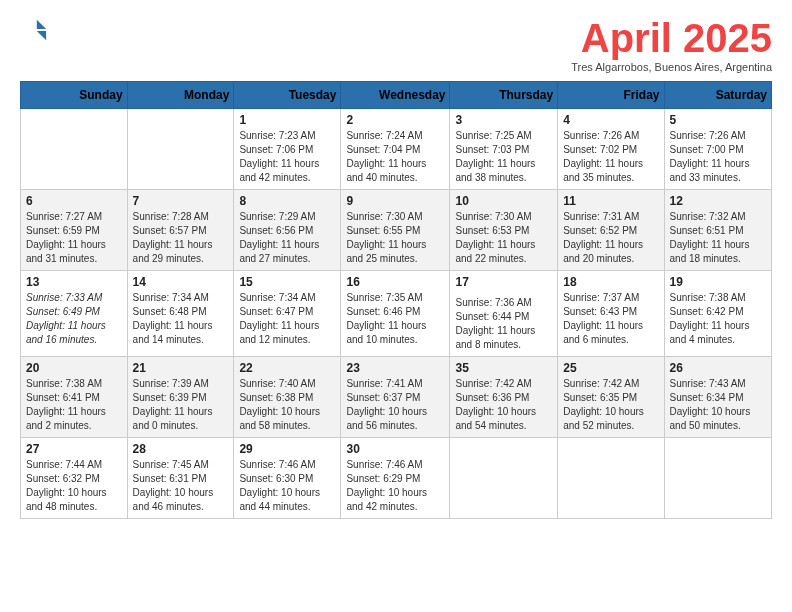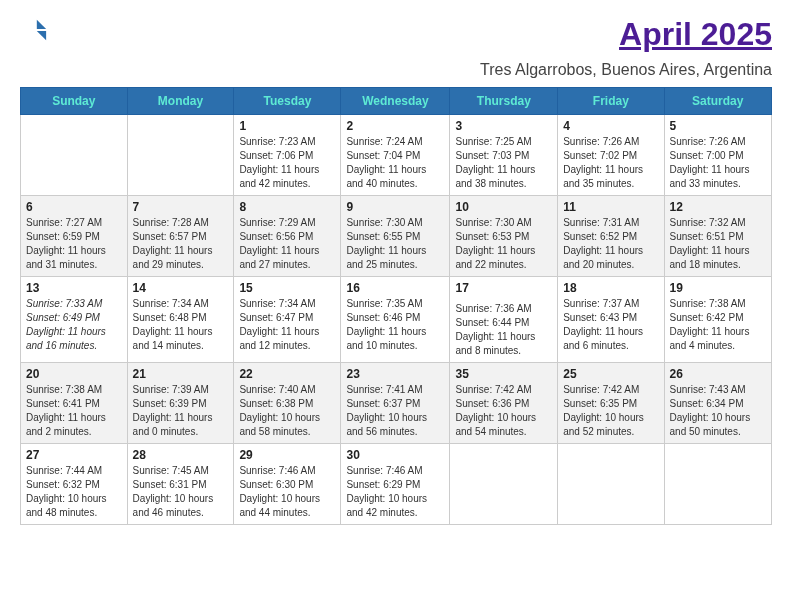--- a/index.html
+++ b/index.html
@@ -35,41 +35,40 @@
     }
     .logo-icon {
       width: 28px;
       height: 28px;
       margin-right: 2px;
     }
     .title-block {
       text-align: right;
     }
     .main-title {
-      font-size: 32px;
+      font-size: 40px;
       font-weight: bold;
-      color: #4c1d95;
-      text-decoration: underline;
+      color: #ef4444;
     }
     .subtitle {
-      font-size: 16px;
+      font-size: 11px;
       color: #444;
-      margin-top: 8px;
+      margin-top: 0;
     }
     .calendar {
       width: 100%;
       border-collapse: collapse;
       border: 1px solid #ccc;
     }
     .calendar th {
       background-color: #2c6fad;
-      color: #5eead4;
+      color: #000000;
       font-size: 12px;
       padding: 6px 4px;
-      text-align: center;
+      text-align: right;
       border: 1px solid #2060a0;
     }
     .calendar td {
       vertical-align: top;
       border: 1px solid #ccc;
       padding: 4px 5px;
       font-size: 10px;
       color: #333;
       min-height: 70px;
       width: 113px;

